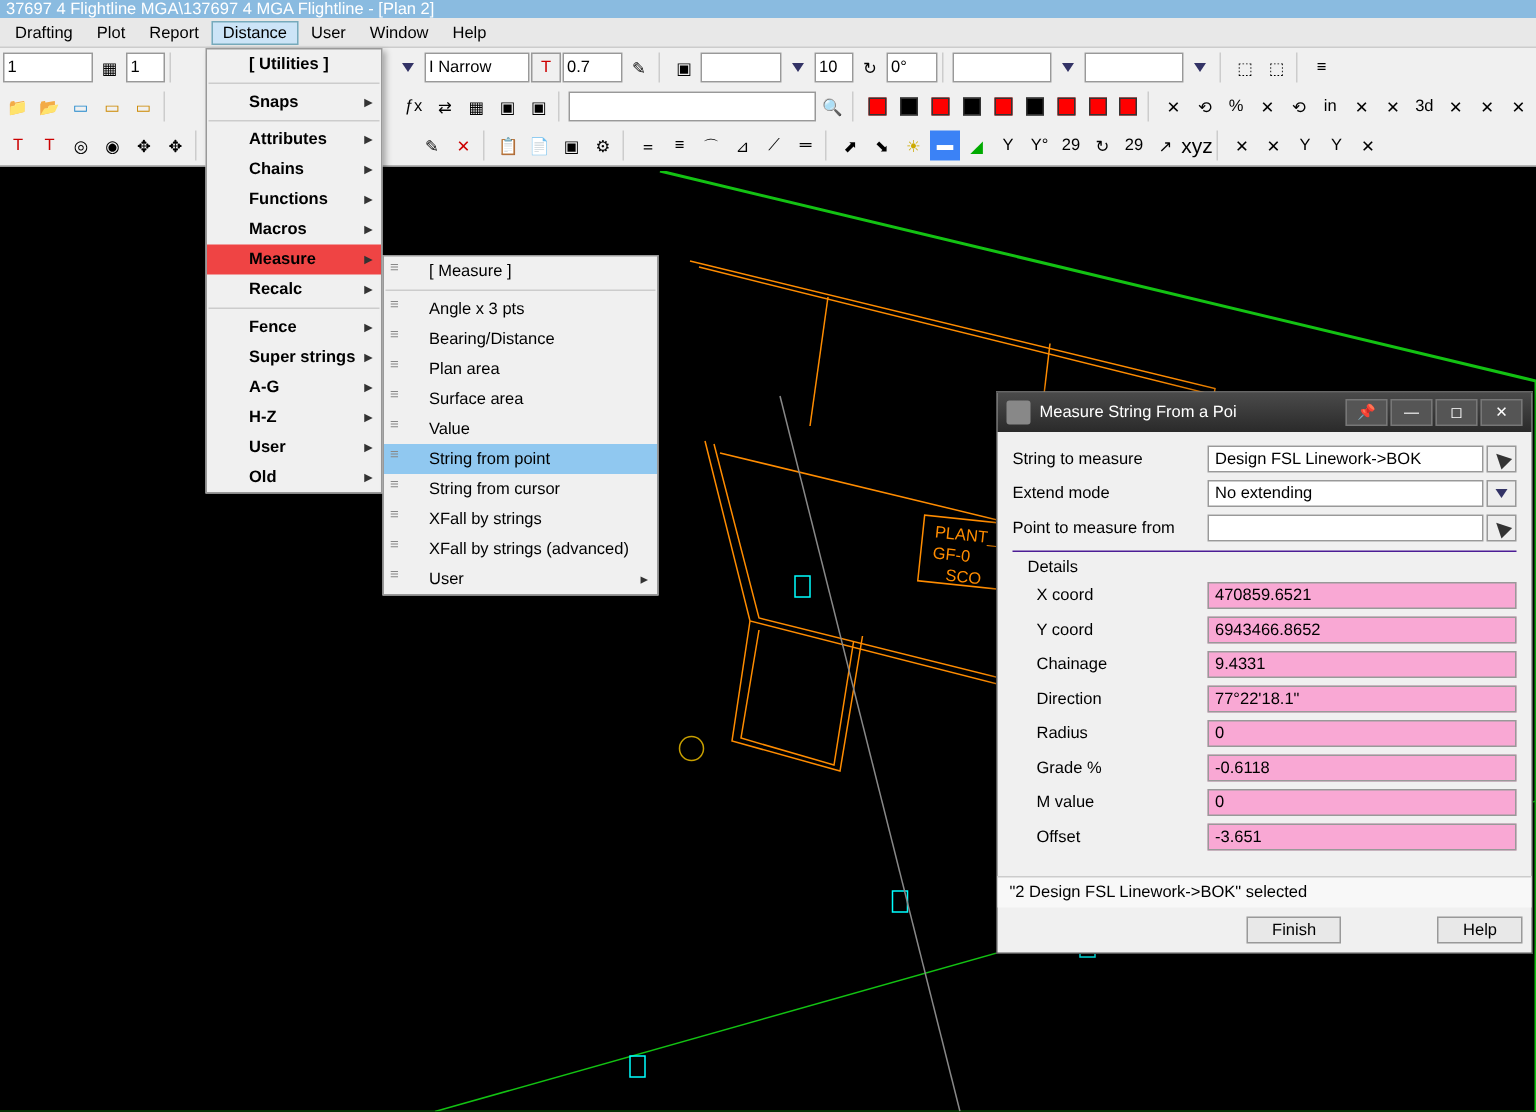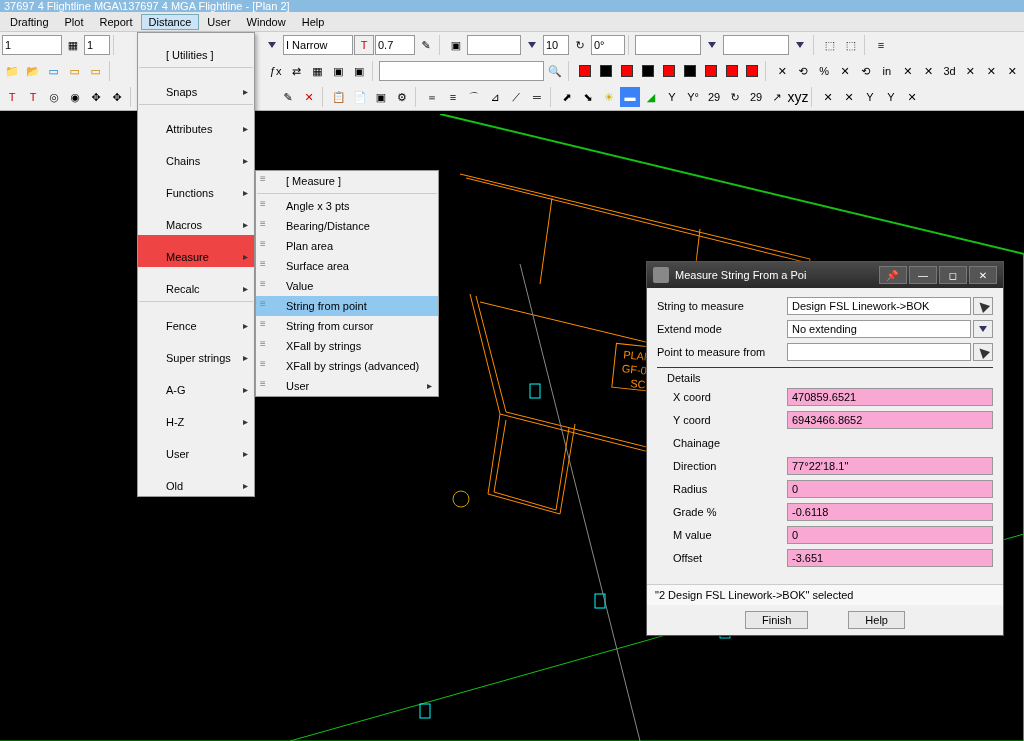--- a/index.html
+++ b/index.html
@@ -16,21 +16,21 @@
 
 .toolbar-area { background: #f0f0f0; border-bottom: 1px solid #b4b4b4; }
 .toolbar-row { display: flex; align-items: center; height: 26px; padding: 1px 2px; gap: 1px; }
 .tb-btn { width: 20px; height: 20px; display: inline-flex; align-items: center; justify-content: center; border: 1px solid transparent; background: #f0f0f0; font-size: 11px; }
 .tb-input { height: 20px; border: 1px solid #999; background: #fff; padding: 0 2px; font-size: 11px; }
 .tb-sep { width: 4px; height: 20px; border-left: 1px solid #ccc; margin: 0 2px; }
 .tb-color { width: 12px; height: 12px; border: 1px solid #333; display: inline-block; }
 
 
 .dropdown { position: absolute; background: #f0f0f0; border: 1px solid #999; box-shadow: 2px 2px 4px rgba(0,0,0,0.3); z-index: 100; }
-.dropdown-item { padding: 16px 26px 4px 28px; cursor: default; position: relative; white-space: nowrap; }
+.dropdown-item { padding: 4px 26px 4px 28px; cursor: default; position: relative; white-space: nowrap; font-weight: bold; }
 .dropdown-item.highlighted { background: #ef4444; }
 .dropdown-item.has-arrow::after { content: "▸"; position: absolute; right: 6px; font-size: 10px; color: #333; }
 .dropdown-sep { height: 1px; background: #ccc; margin: 2px 1px; }
 
 
 .submenu { position: absolute; background: #f0f0f0; border: 1px solid #999; box-shadow: 2px 2px 4px rgba(0,0,0,0.3); z-index: 101; }
 .submenu-item { padding: 4px 20px 4px 30px; cursor: default; position: relative; white-space: nowrap; }
 .submenu-item.highlighted { background: #90c8f0; }
 .submenu-item.has-arrow::after { content: "▸"; position: absolute; right: 6px; font-size: 10px; color: #333; }
 .submenu .icon-slot { position: absolute; left: 4px; top: 2px; width: 18px; height: 16px; }
@@ -49,21 +49,21 @@
 .dlg-body { padding: 6px 10px; }
 .dlg-row { display: flex; align-items: center; height: 22px; margin: 1px 0; }
 .dlg-label { width: 130px; }
 .dlg-field { flex: 1; height: 18px; border: 1px solid #999; background: #fff; padding: 0 4px; display: flex; align-items: center; }
 .dlg-field.ro { background: #f9a8d4; }
 .dlg-pick { width: 20px; height: 18px; border: 1px solid #999; background: #eee; margin-left: 2px; display: flex; align-items: center; justify-content: center; }
 .dlg-group { margin-top: 4px; padding: 4px 0 4px 10px; border-top: 1px solid #4c1d95; }
 .dlg-group-title { font-weight: normal; margin-bottom: 2px; }
 .dlg-group .dlg-row .dlg-label { width: 120px; padding-left: 6px; }
 .dlg-status { border-top: 1px solid #ccc; padding: 4px 8px; margin-top: 4px; background: #f8f8f8; }
-.dlg-buttons { display: flex; justify-content: center; gap: 40px; padding: 6px; }
+.dlg-buttons { display: flex; justify-content: flex-end; gap: 64px; padding: 6px; }
 .dlg-btn { padding: 2px 16px; border: 1px solid #999; background: #e8e8e8; }
 .ic-pick { width:0;height:0;border-left:5px solid transparent;border-right:5px solid transparent;border-bottom:10px solid #333;transform:rotate(-45deg); }
 .ic-drop { width:0;height:0;border-left:4px solid transparent;border-right:4px solid transparent;border-top:6px solid #336; }
 </style>
 </head>
 <body>
 
 <div class="title-bar">
   <span>37697 4 Flightline MGA\137697 4 MGA Flightline  - [Plan 2]</span>
 </div>
@@ -288,21 +288,21 @@
     <div class="submenu-item"><span class="icon-slot" style="font-size: 10px; color: rgb(136, 136, 136);">≡</span><span>Plan area</span></div>
     <div class="submenu-item"><span class="icon-slot" style="font-size: 10px; color: rgb(136, 136, 136);">≡</span><span>Surface area</span></div>
     <div class="submenu-item"><span class="icon-slot" style="font-size: 10px; color: rgb(136, 136, 136);">≡</span><span>Value</span></div>
     <div class="submenu-item highlighted"><span class="icon-slot" style="font-size: 10px; color: rgb(136, 136, 136);">≡</span><span>String from point</span></div>
     <div class="submenu-item"><span class="icon-slot" style="font-size: 10px; color: rgb(136, 136, 136);">≡</span><span>String from cursor</span></div>
     <div class="submenu-item"><span class="icon-slot" style="font-size: 10px; color: rgb(136, 136, 136);">≡</span><span>XFall by strings</span></div>
     <div class="submenu-item"><span class="icon-slot" style="font-size: 10px; color: rgb(136, 136, 136);">≡</span><span>XFall by strings (advanced)</span></div>
     <div class="submenu-item has-arrow"><span class="icon-slot" style="font-size: 10px; color: rgb(136, 136, 136);">≡</span><span>User</span></div>
   </div>
 
-<div class="dialog" style="left:646px; top:261px; width:358px;">
+<div class="dialog" style="left:664px; top:261px; width:358px;">
   <div class="dlg-title">
     <span class="dlg-icon"></span>
     <span class="dlg-text">Measure String From a Poi</span>
     <span class="win-btn">📌</span>
     <span class="win-btn">—</span>
     <span class="win-btn">◻</span>
     <span class="win-btn close">✕</span>
   </div>
   <div class="dlg-body">
     <div class="dlg-row">
@@ -342,20 +342,23 @@
           </div>
         </div>
       <div class="dlg-row">
           <div class="dlg-label">Y coord</div>
           <div class="dlg-field ro">
             <span>6943466.8652</span>
           </div>
         </div>
       <div class="dlg-row">
           <div class="dlg-label">Chainage</div>
+          <div class="dlg-field ro">
+            <span>9.4331</span>
+          </div>
         </div>
       <div class="dlg-row">
           <div class="dlg-label">Direction</div>
           <div class="dlg-field ro">
             <span>77°22'18.1"</span>
           </div>
         </div>
       <div class="dlg-row">
           <div class="dlg-label">Radius</div>
           <div class="dlg-field ro">

